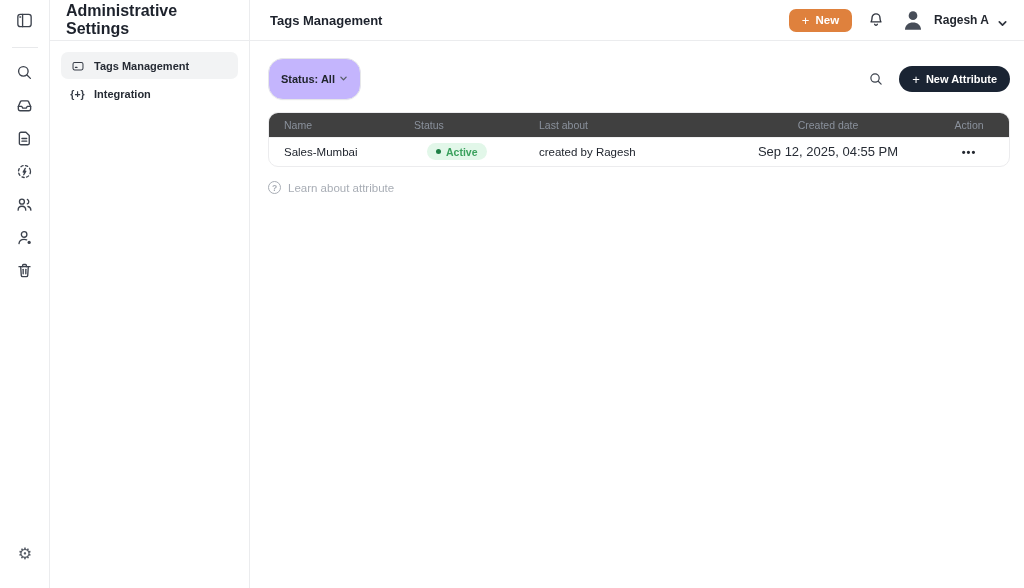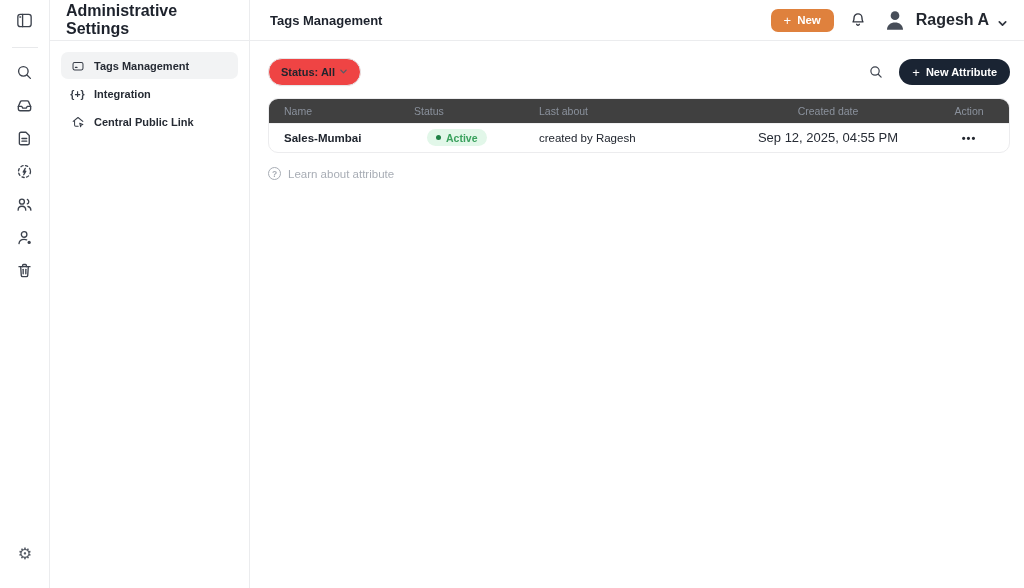--- a/index.html
+++ b/index.html
@@ -57,31 +57,31 @@
     border-radius:7px; color:#fff; font-size:11.5px; font-weight:600; cursor:pointer;
     font-family:inherit;
   }
   .btn-plus { font-size:13px; font-weight:500; line-height:1; }
   .bell { width:18px; height:18px; cursor:pointer; }
   .bell svg { width:18px; height:18px; stroke:#30353f; stroke-width:1.5; fill:none;
     stroke-linecap:round; stroke-linejoin:round; }
   .user { display:flex; align-items:center; gap:8px; cursor:pointer; }
   .avatar { width:26px; height:26px; display:flex; align-items:flex-end; justify-content:center; }
   .avatar svg { width:26px; height:26px; fill:#474d58; }
-  .user-name { font-size:16px; font-weight:600; color:#23272f; }
+  .user-name { font-size:12px; font-weight:600; color:#23272f; }
   .chev { width:11px; height:11px; }
   .chev svg { width:11px; height:11px; stroke:#30353f; stroke-width:1.8; fill:none;
     stroke-linecap:round; stroke-linejoin:round; }
 
   
   .content { padding:17px 16px 0 18px; }
   .filter-row { display:flex; align-items:center; margin-bottom:12px; }
   .status-pill {
-    display:flex; align-items:center; gap:4px; height:28px; padding:0 12px;
-    border:1px solid #e6e7e9; border-radius:15px; background:#ef4444;
+    display:flex; align-items:center; gap:4px; height:42px; padding:0 12px;
+    border:1px solid #e6e7e9; border-radius:15px; background:#c4b5fd;
     font-size:11px; font-weight:600; color:#21252d; cursor:pointer;
     box-shadow:0 1px 1px rgba(0,0,0,0.02);
   }
   .pill-chev svg { width:9px; height:9px; stroke:#565c66; stroke-width:1.8; fill:none;
     stroke-linecap:round; stroke-linejoin:round; }
   .filter-right { margin-left:auto; display:flex; align-items:center; gap:15px; }
   .search-btn { width:16px; height:16px; cursor:pointer; }
   .search-btn svg { width:16px; height:16px; stroke:#3c424d; stroke-width:1.5; fill:none;
     stroke-linecap:round; stroke-linejoin:round; }
   .attr-btn {
@@ -92,21 +92,21 @@
 
   .table-card { border:1px solid #ececee; border-radius:10px; background:#fff; overflow:hidden; }
   table { width:100%; border-collapse:collapse; table-layout:fixed; }
   thead th {
     background:#404040; height:24px; font-size:10.5px; font-weight:500; color:#8a919c;
     text-align:left; padding:0;
   }
   th.c-name { padding-left:15px; }
   th.c-center, td.c-center { text-align:center; }
   tbody td { height:29px; border-top:1px solid #f1f1f2; font-size:11.5px; color:#20252e; padding:0; }
-  td.c-name { padding-left:15px; font-weight:700; }
+  td.c-name { padding-left:15px; font-weight:400; }
   td.c-status { padding-left:13px; }
   td.c-date { font-size:13px; color:#272c35; }
   .badge {
     display:inline-flex; align-items:center; gap:5px; height:17px; padding:0 9px;
     border-radius:9px; font-size:10.5px; font-weight:600;
   }
   .badge .dot { width:5px; height:5px; border-radius:50%; }
   .badge.green { background:#e2f7e9; color:#3aa15d; }
   .badge.green .dot { background:#1f8046; }
   .badge.red { background:#fbe3e3; color:#c44040; }
@@ -205,30 +205,20 @@
             </svg>
         </span>
         <span>Tags Management</span>
       </div>
 
       <div class="nav-item">
         <span class="nav-icon glyph-icon">{+}</span>
         <span>Integration</span>
       </div>
 
-      <div class="nav-item">
-        <span class="nav-icon">
-          <svg viewBox="0 0 18 18">
-              <path d="M2.8 8.2 L9 3.2 l6.2 5"></path>
-              <path d="M4.6 7 v6 a1.4 1.4 0 0 0 1.4 1.4 h3.2"></path>
-              <path d="M11.2 10.6 l4 1.6 -2.1.8 -.8 2.1 z"></path>
-            </svg>
-        </span>
-        <span>Central Public Link</span>
-      </div>
 
 
     </div>
   </div>
 
   <div class="main">
 
     <div class="topbar">
       <div class="topbar-title">Tags Management</div>
       <div class="topbar-right">

